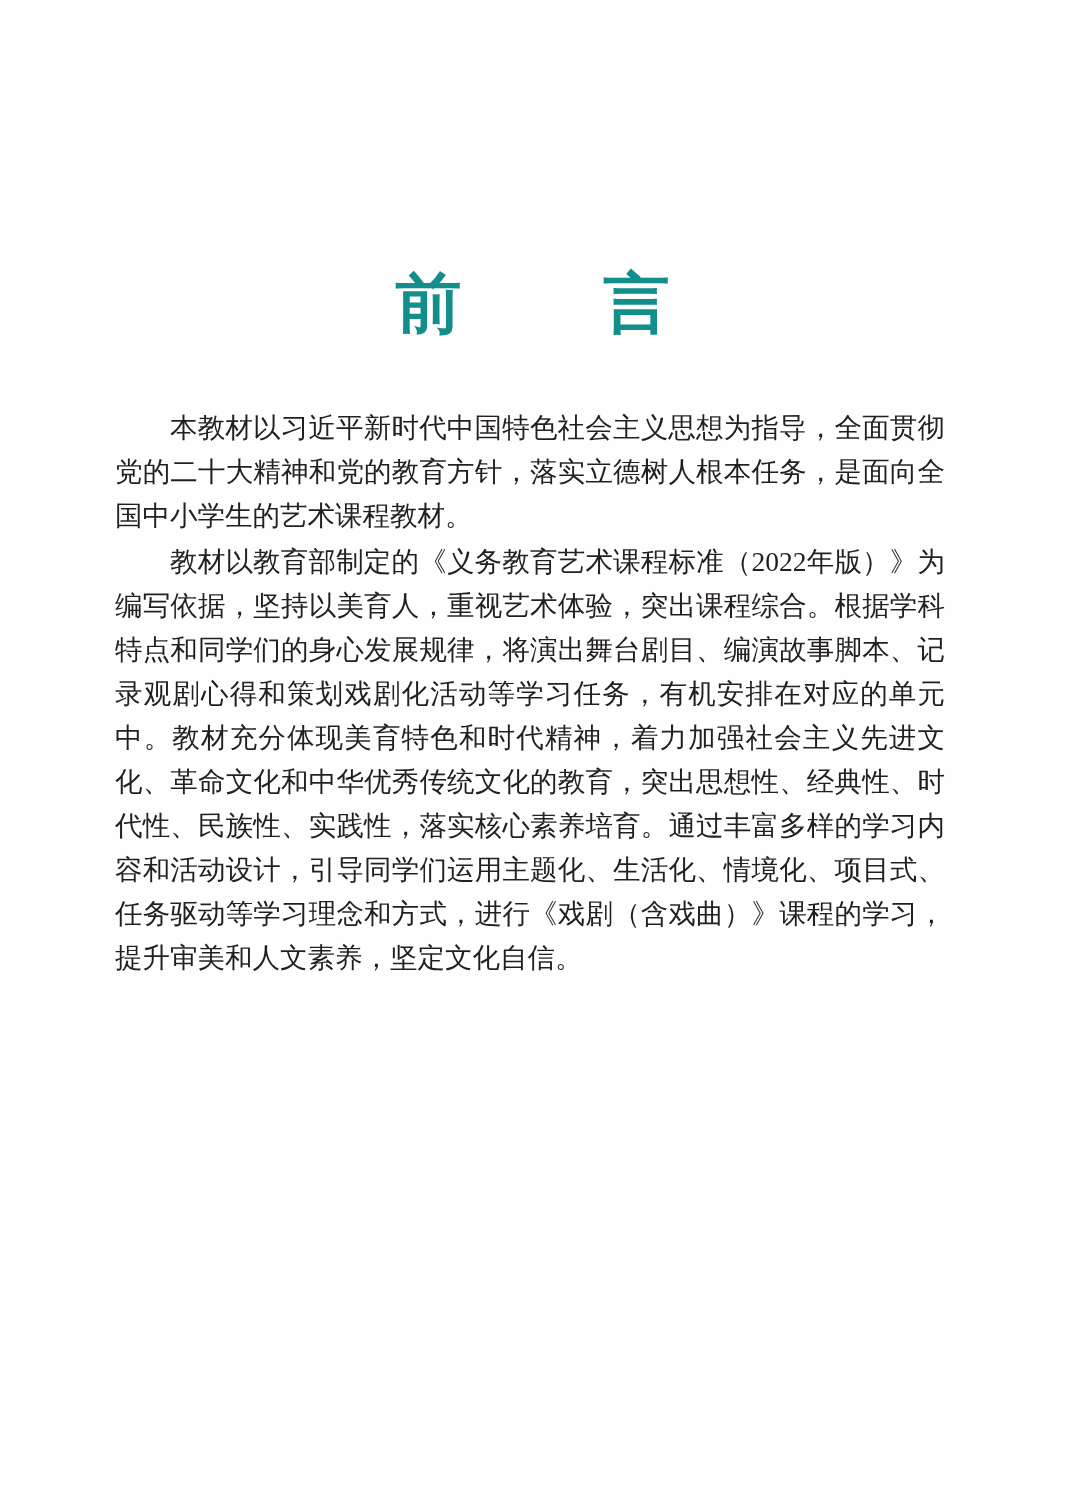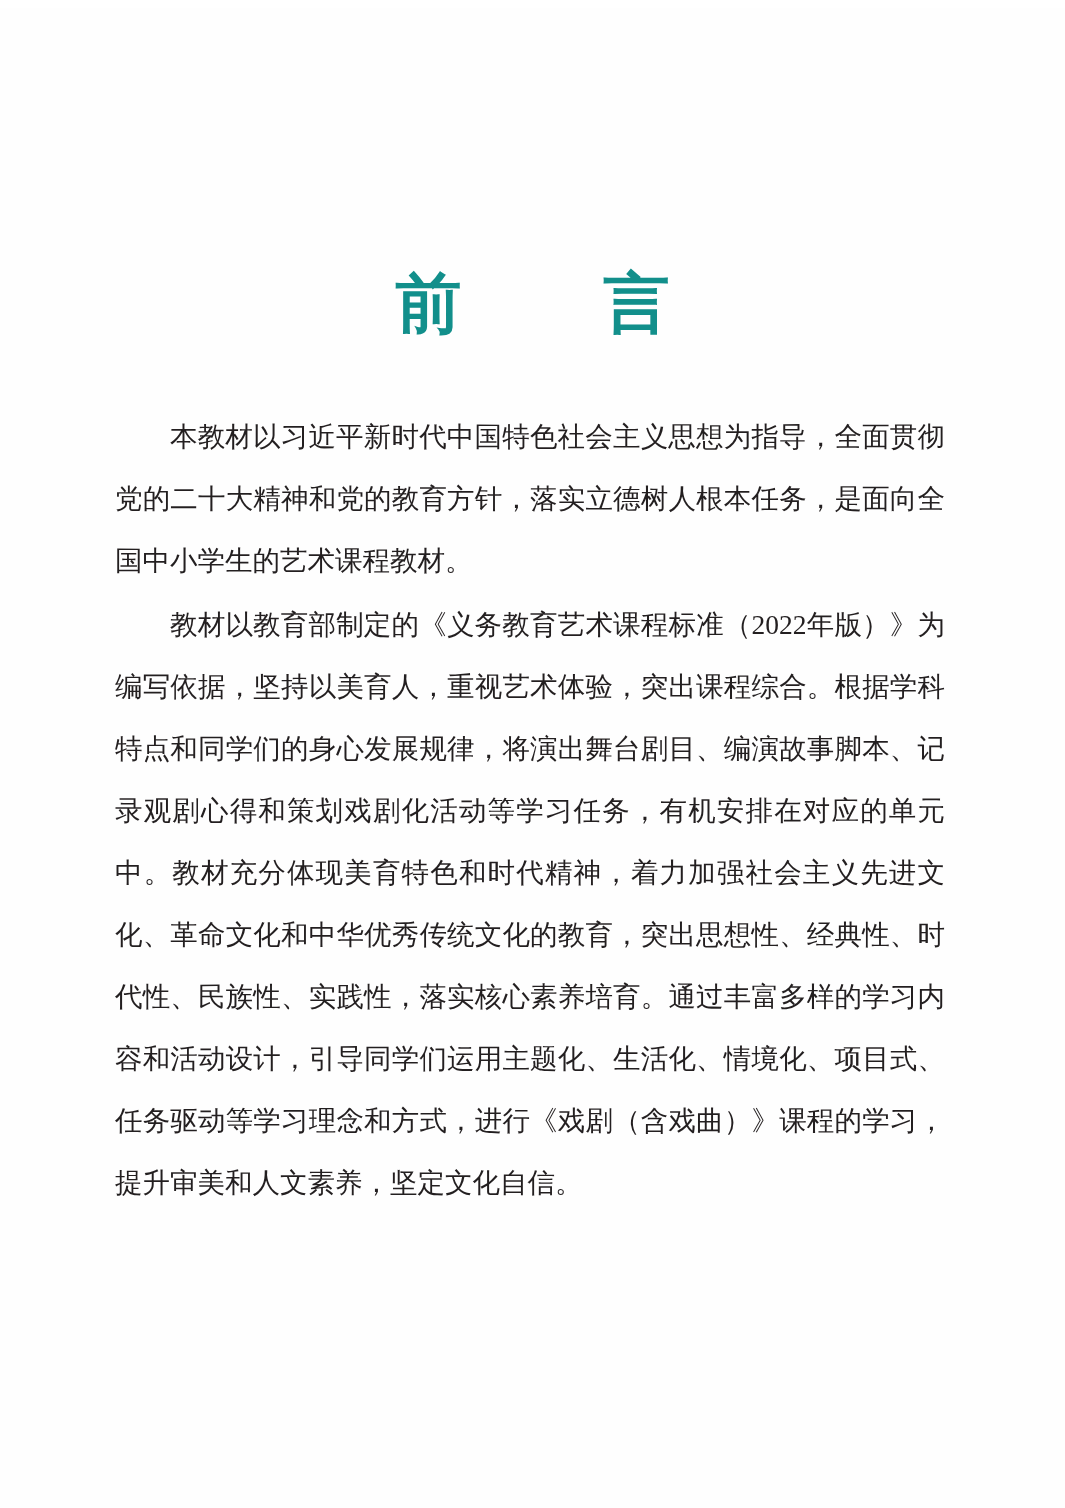--- a/index.html
+++ b/index.html
@@ -30,21 +30,21 @@
     text-indent: 38px;
     line-height: 1;
   }
   .body-text {
     position: absolute;
     top: 398px;
     left: 115px;
     width: 830px;
     color: #231f20;
     font-size: 27.5px;
-    line-height: 62px;
+    line-height: 44px;
     text-align: justify;
     text-justify: inter-ideograph;
   }
   .para {
     margin: 0 0 2px 0;
     text-indent: 2em;
   }
 </style>
 </head>
 <body>

